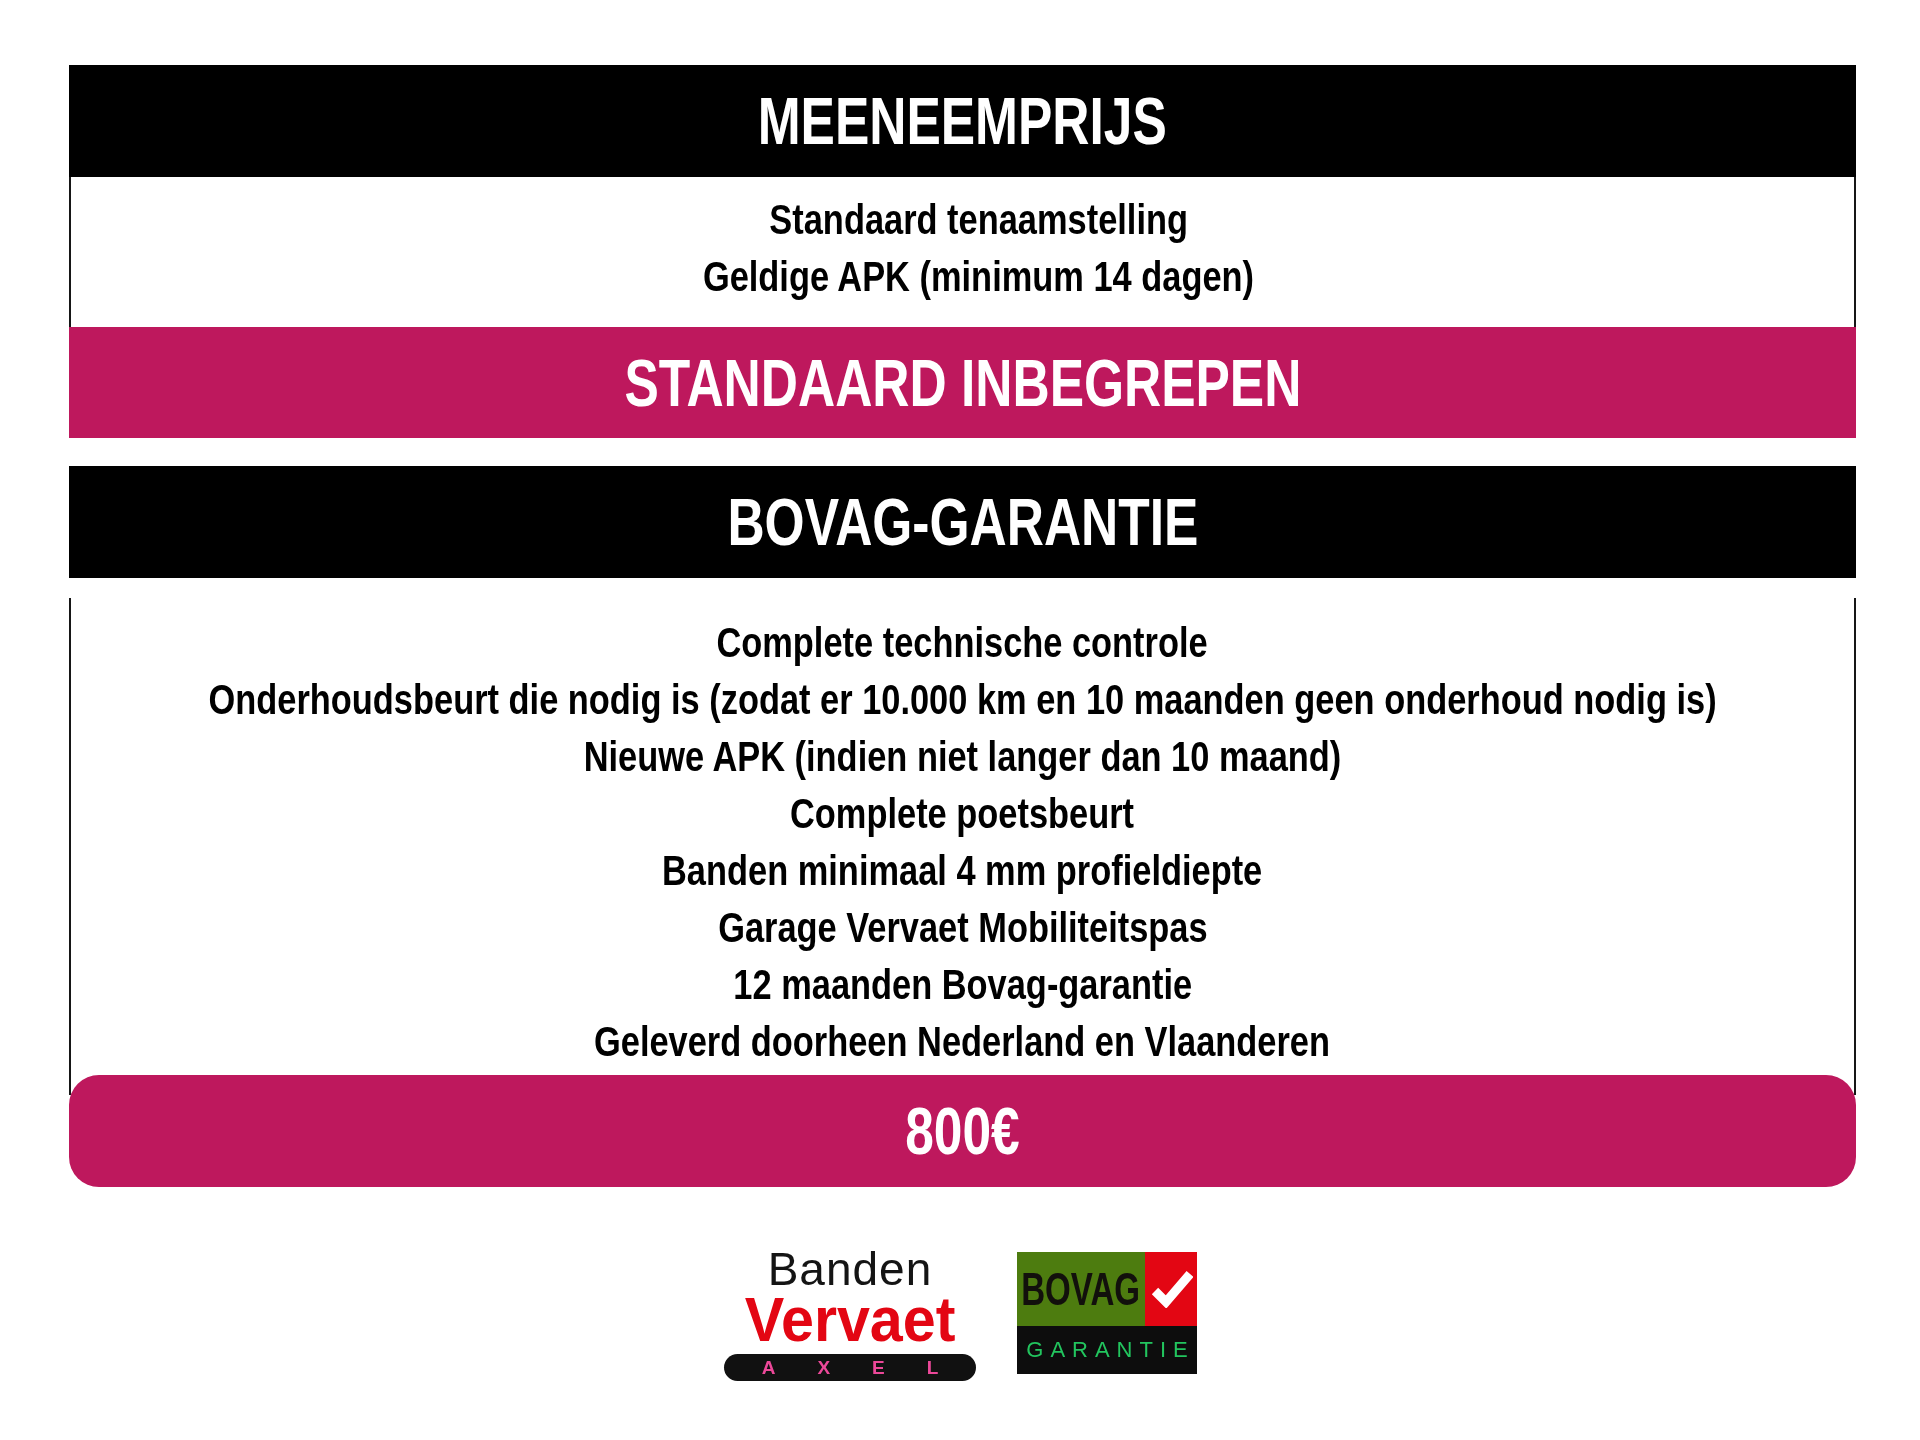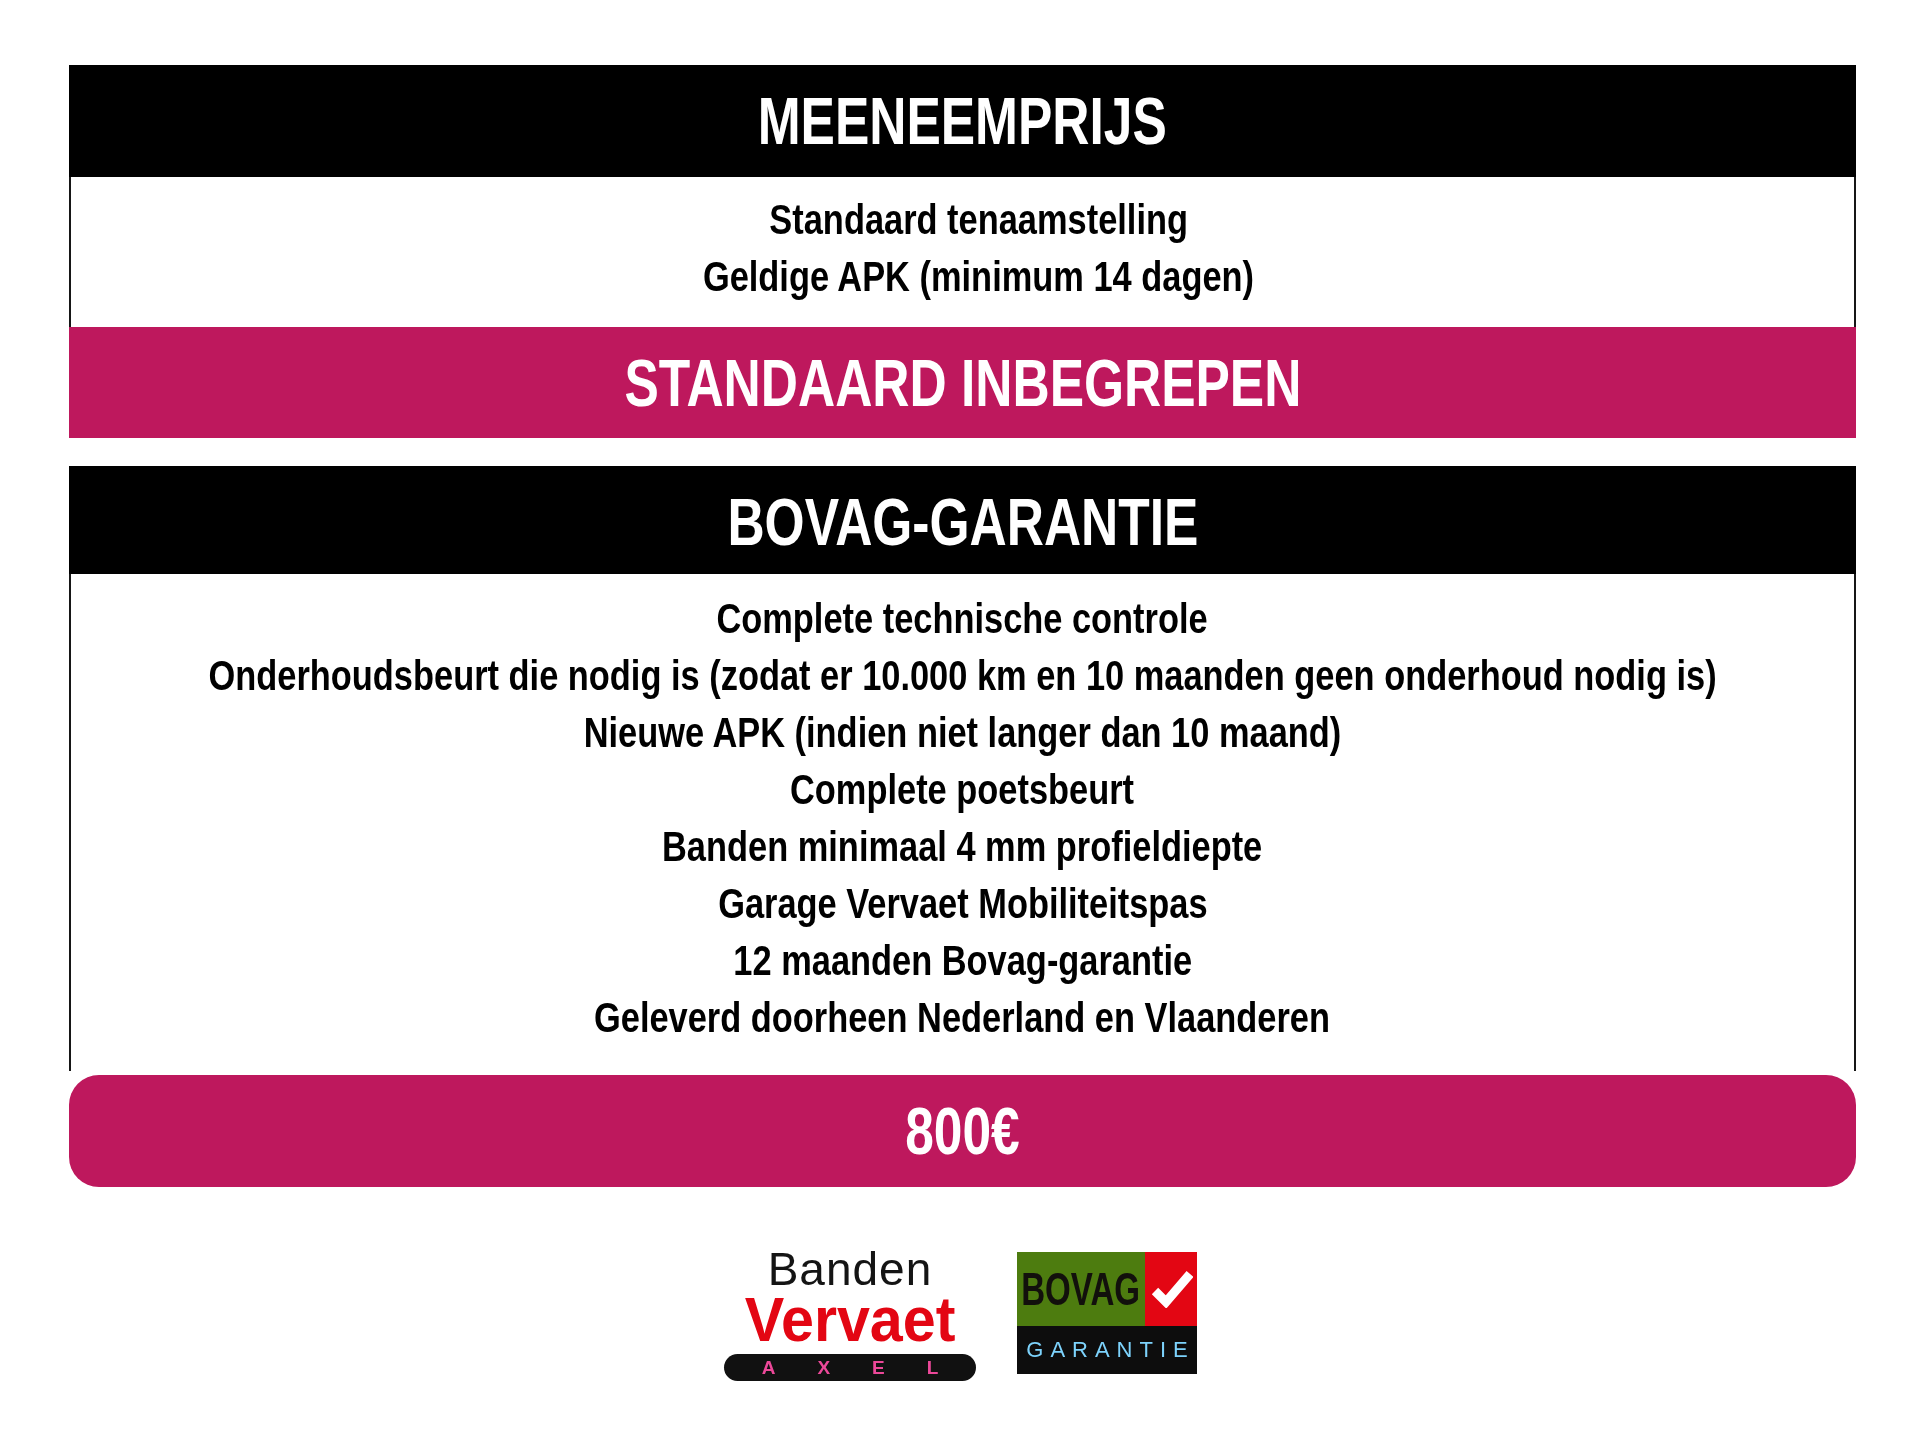--- a/index.html
+++ b/index.html
@@ -49,21 +49,21 @@
   }
   .line {
     height: 57px;
     display: flex; align-items: center; justify-content: center;
   }
 
   #bar-meeneemprijs { top: 65px;  height: 112px; }
   #box-conditions   { top: 177px; height: 150px; padding-top: 14px; padding-left: 32px; }
   #bar-inbegrepen   { top: 327px; height: 111px; }
   #bar-bovag        { top: 466px; height: 112px; }
-  #box-items        { top: 574px; height: 497px; padding-top: 16px; text-align: right; }
+  #box-items        { top: 598px; height: 497px; padding-top: 16px; text-align: right; }
   #bar-price        { top: 1075px; height: 112px; border-radius: 30px; }
 
   
   .garage-logo {
     position: absolute; left: 724px; top: 1247px; width: 252px;
     text-align: center;
   }
   .garage-top {
     font-size: 46px; line-height: 44px; color: #141414;
     letter-spacing: 1px; font-weight: 400;
@@ -96,21 +96,21 @@
   }
   .bovag-red {
     flex: 1; background: #e30613;
     display: flex; align-items: center; justify-content: center;
   }
   .bovag-bottom {
     height: 48px; background: #0d0d0d;
     display: flex; align-items: center; justify-content: center;
   }
   .bovag-garantie-text {
-    color: #7dd3fc; font-size: 22px; font-weight: 400;
+    color: #22c55e; font-size: 22px; font-weight: 400;
     letter-spacing: 7px; margin-right: -7px;
   }
 </style>
 </head>
 <body>
 
 <div class="stage">
 
   <div class="panel-abs bar bar-black" id="bar-meeneemprijs">
     <span class="hdr-text sqz">MEENEEMPRIJS</span>

